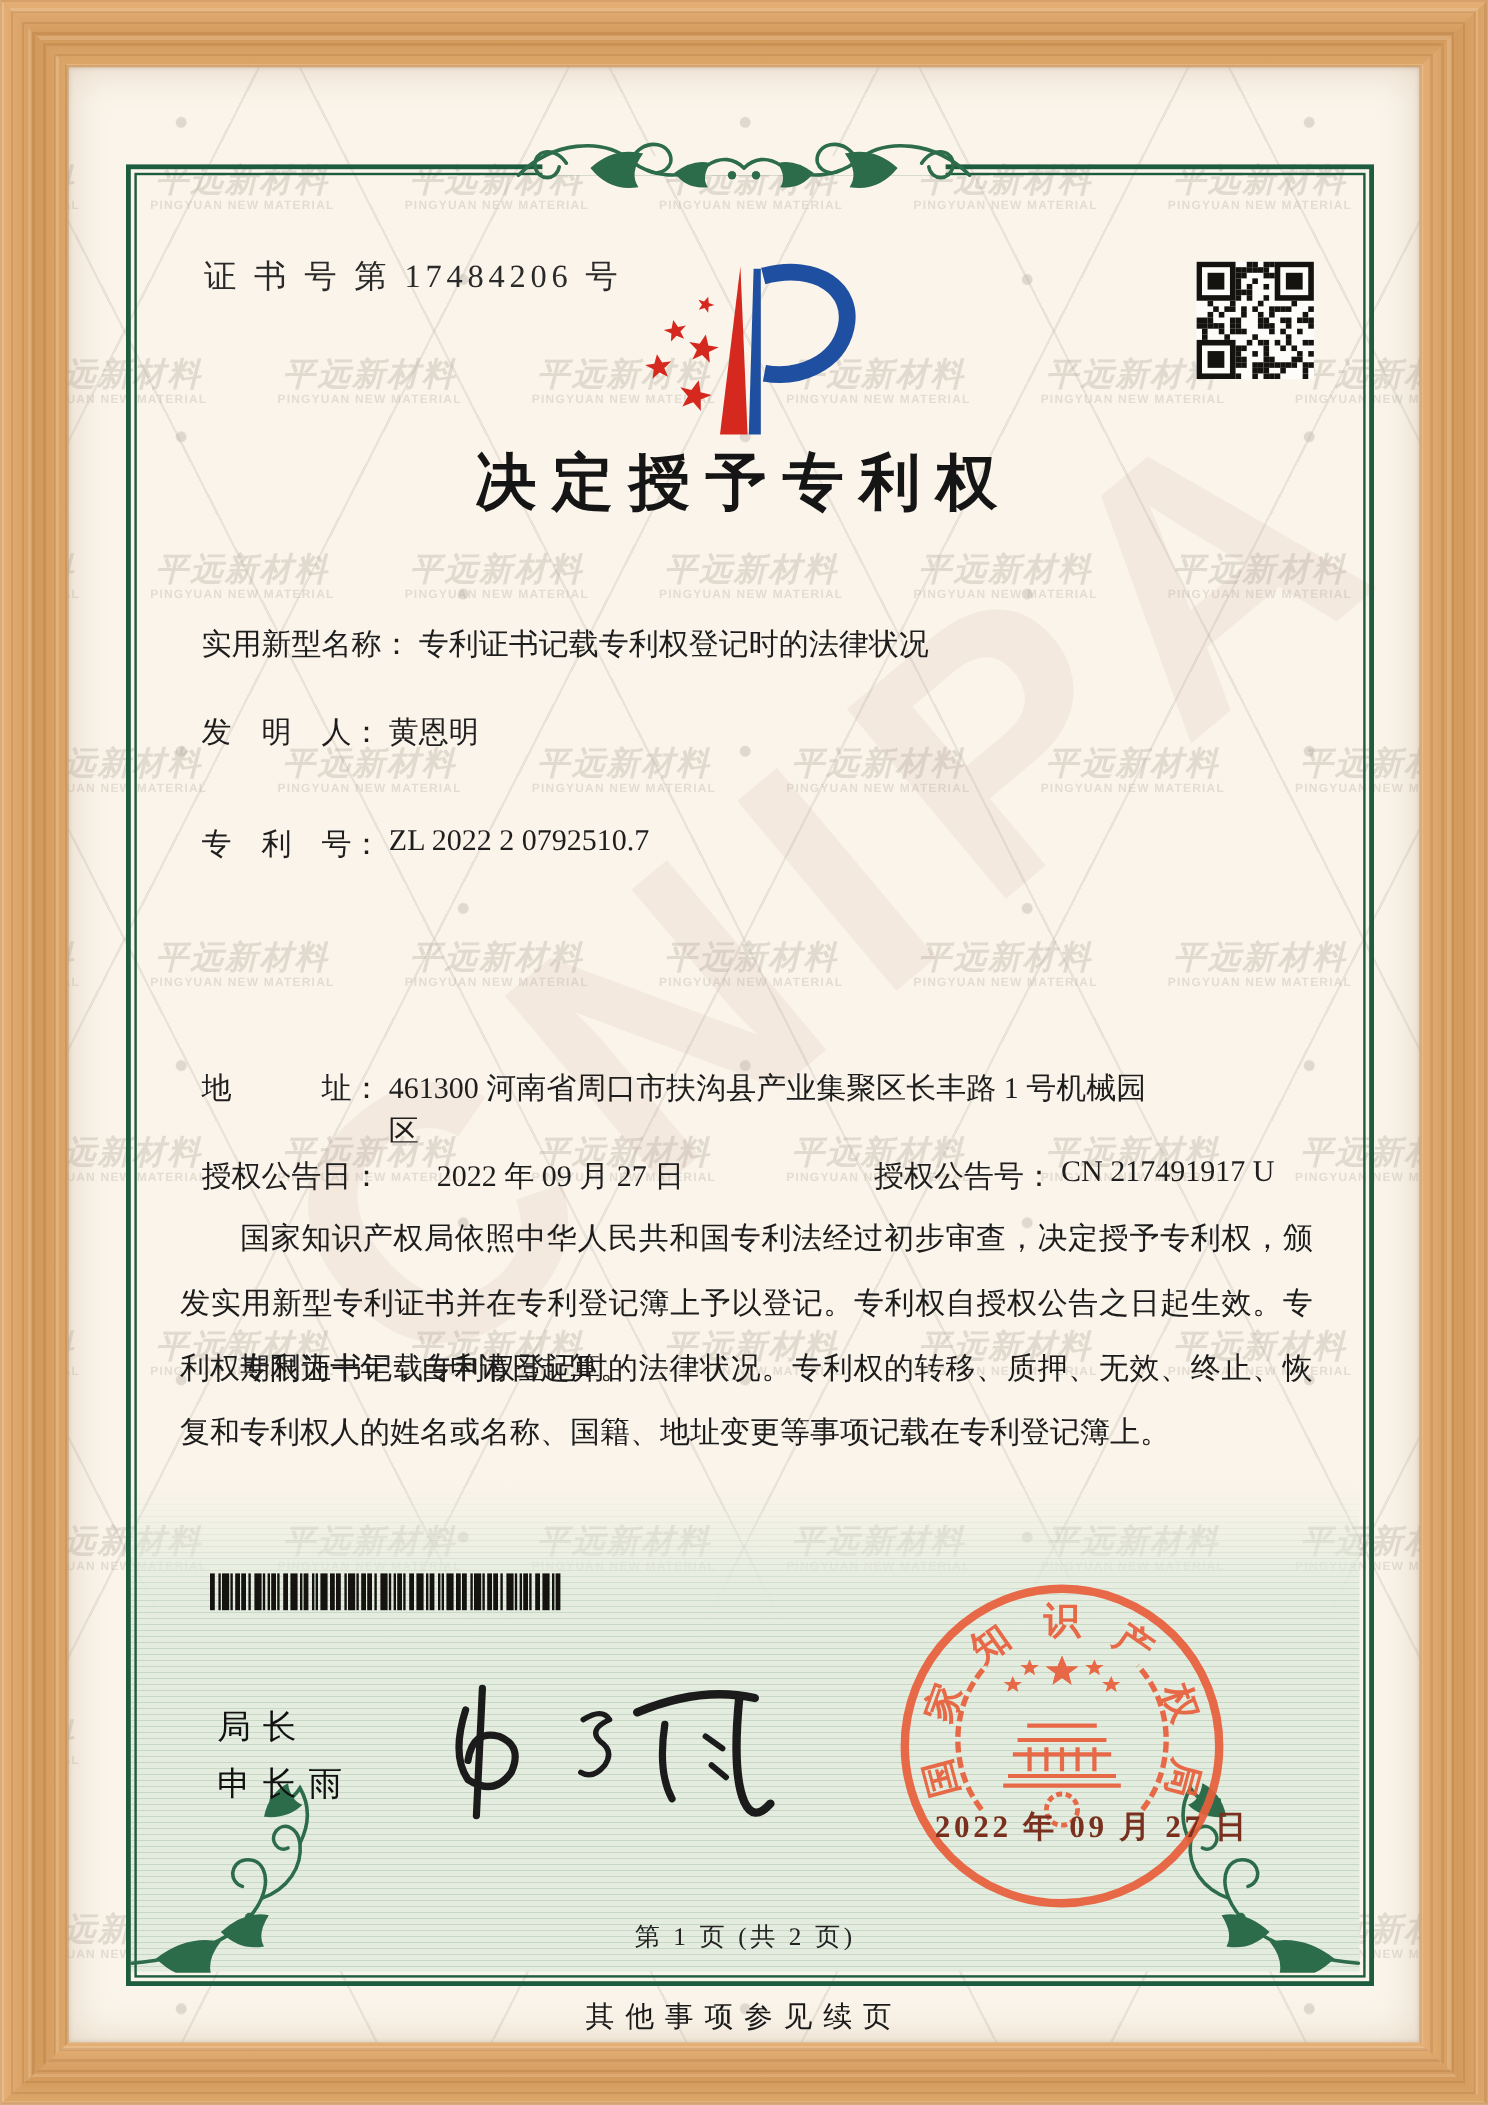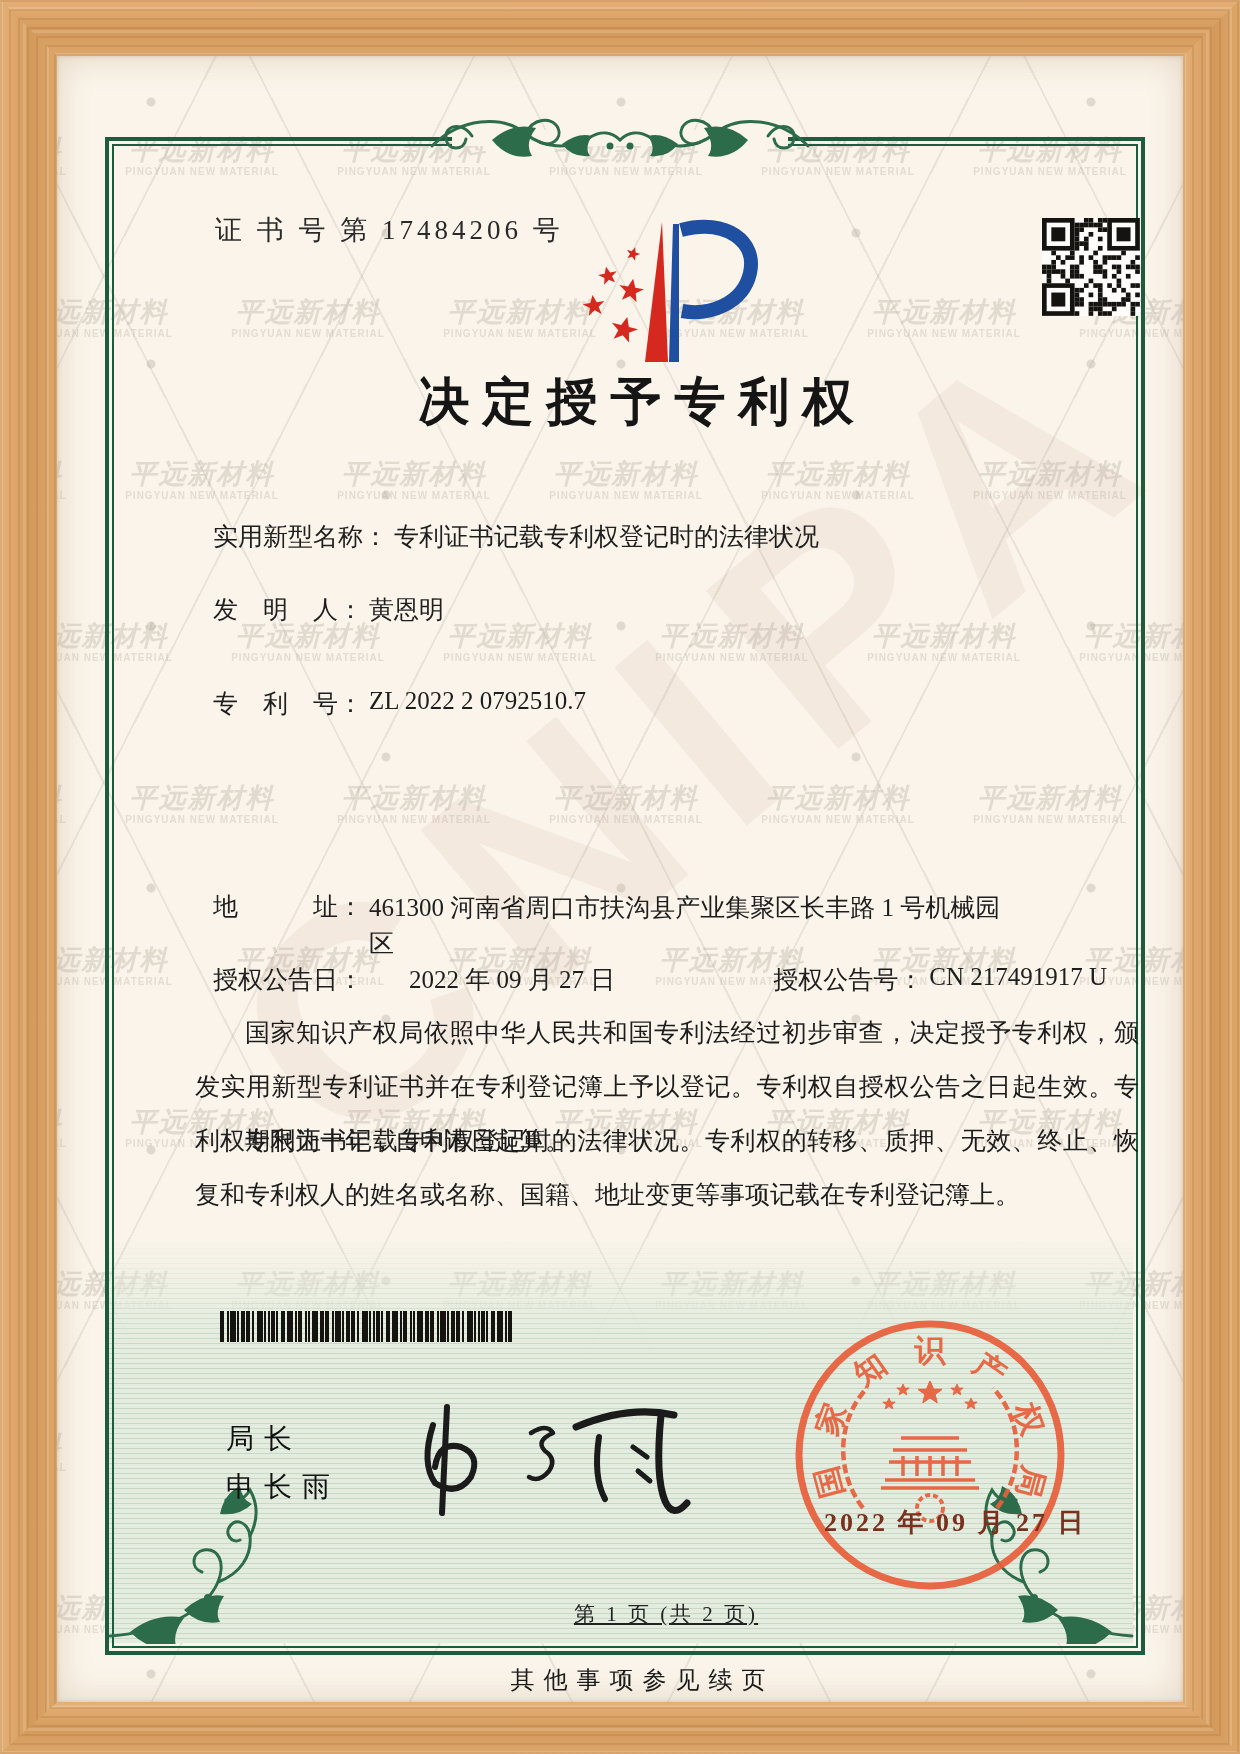--- a/index.html
+++ b/index.html
@@ -57,21 +57,21 @@
   .green-zone{position:absolute;left:109px;top:1238px;width:1024px;height:405px;z-index:3;
     background:linear-gradient(180deg, rgba(228,236,223,0) 0, rgba(228,236,223,.9) 85px, #e4ecdf 130px);}
   .green-zone::after{content:"";position:absolute;inset:0;
     background:repeating-linear-gradient(180deg, rgba(125,165,130,.28) 0 1px, rgba(0,0,0,0) 1px 5px);
     -webkit-mask-image:linear-gradient(180deg, rgba(0,0,0,0) 0, #000 110px);
     mask-image:linear-gradient(180deg, rgba(0,0,0,0) 0, #000 110px);}
   .orn-backing{position:absolute;left:452px;top:130px;width:336px;height:16px;background:#faf4ea;z-index:4;}
   .ornament{position:absolute;z-index:5;}
 
   
-  .content{position:absolute;inset:0;z-index:6;color:#222;margin-left:45px;}
+  .content{position:absolute;inset:0;z-index:6;color:#222;}
   .cert-no{position:absolute;left:170px;top:212px;font-size:27px;letter-spacing:4px;color:#2a2a2a;}
   .logo{position:absolute;left:530px;top:210px;}
   .qr{position:absolute;left:997px;top:218px;width:98px;height:98px;background:#fdfcfa;}
   .title{position:absolute;left:0;top:368px;width:100%;text-align:center;
     font-size:51px;font-weight:bold;letter-spacing:13px;color:#151515;}
   .frow{position:absolute;left:168px;display:flex;font-size:25px;color:#1e1e1e;}
   .frow .lab{white-space:nowrap;}
   .frow .val{margin-left:6px;}
   .addr .val{max-width:648px;line-height:36px;}
   .r1{top:520px}.r2{top:593px}.r3{top:687px}.r4{top:745px}.r5{top:818px}.r6{top:890px}
@@ -82,21 +82,21 @@
   .p1{top:1006px}.p2{top:1114px}
   .barcode{position:absolute;left:175px;top:1311px;width:300px;height:31px;}
   .director-label{position:absolute;left:181px;top:1420px;font-size:28px;letter-spacing:10px;color:#111;}
   .director-name{position:absolute;left:181px;top:1468px;font-size:28px;letter-spacing:10px;color:#111;}
   .signature{position:absolute;left:358px;top:1385px;z-index:7;}
   .seal{position:absolute;left:740px;top:1310px;z-index:8;opacity:.93;}
   .seal text{font-family:"Liberation Serif","DejaVu Serif",serif;font-weight:bold;font-size:31px;fill:#e8603c;}
   .seal-date{position:absolute;left:779px;top:1505px;z-index:9;font-size:26px;letter-spacing:3px;
     color:#79301f;font-weight:bold;}
   .footer-page{position:absolute;left:105px;top:1600px;width:1032px;text-align:center;
-    font-size:21px;letter-spacing:3px;color:#222;z-index:7;text-decoration:underline;}
+    font-size:21px;letter-spacing:3px;color:#222;z-index:7;}
   .continuation{position:absolute;left:0;top:1664px;width:100%;text-align:center;
     font-size:24px;letter-spacing:9px;color:#1a1a1a;z-index:7;}
 </style>
 </head>
 <body>
 
 <div class="stage">
 
   <div class="paper">
     <div class="lattice"></div>

